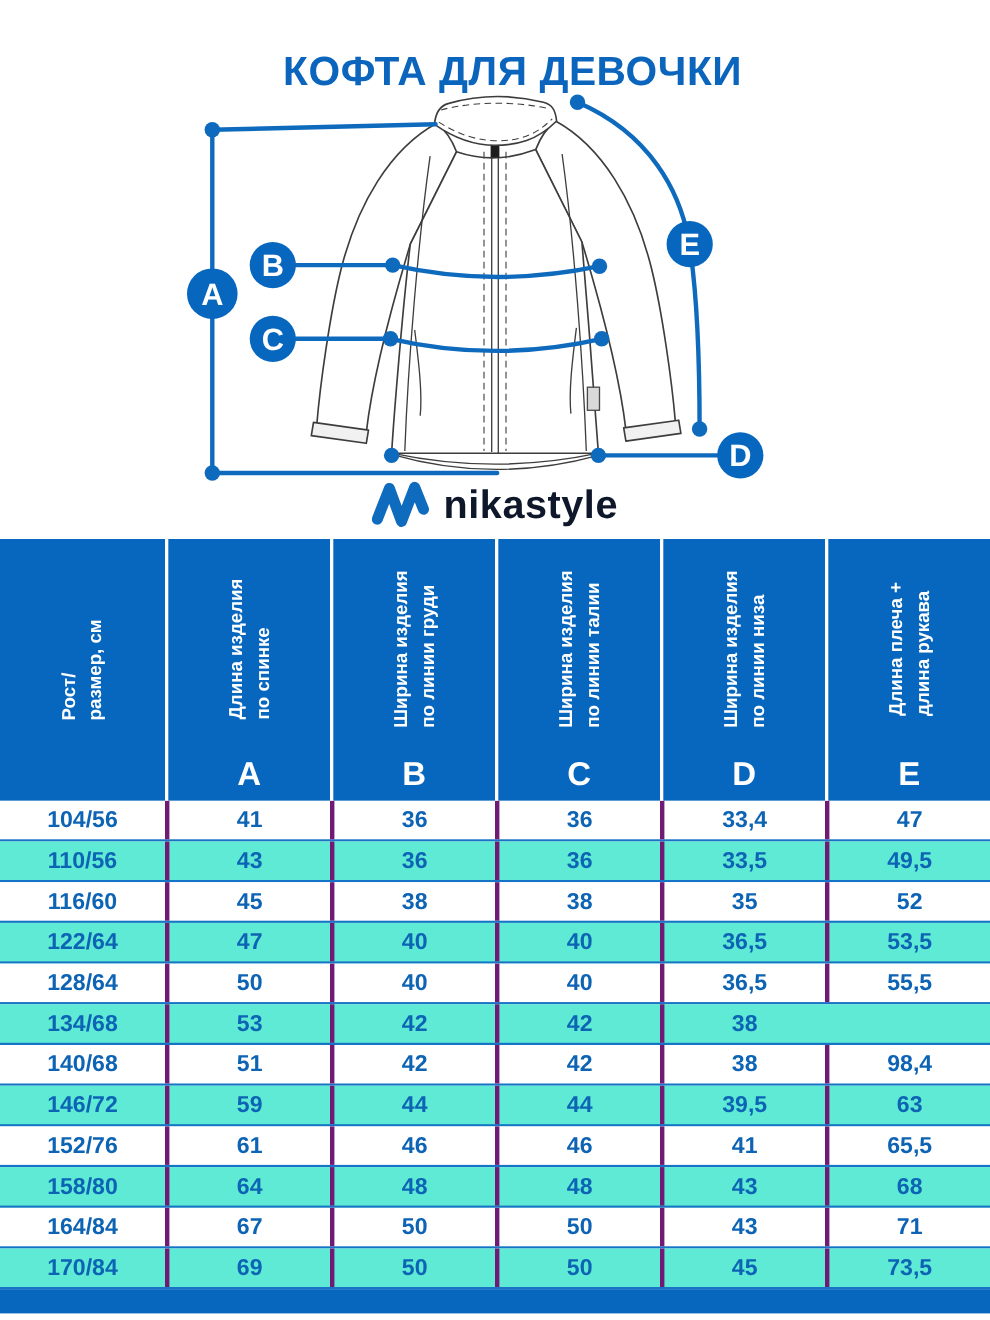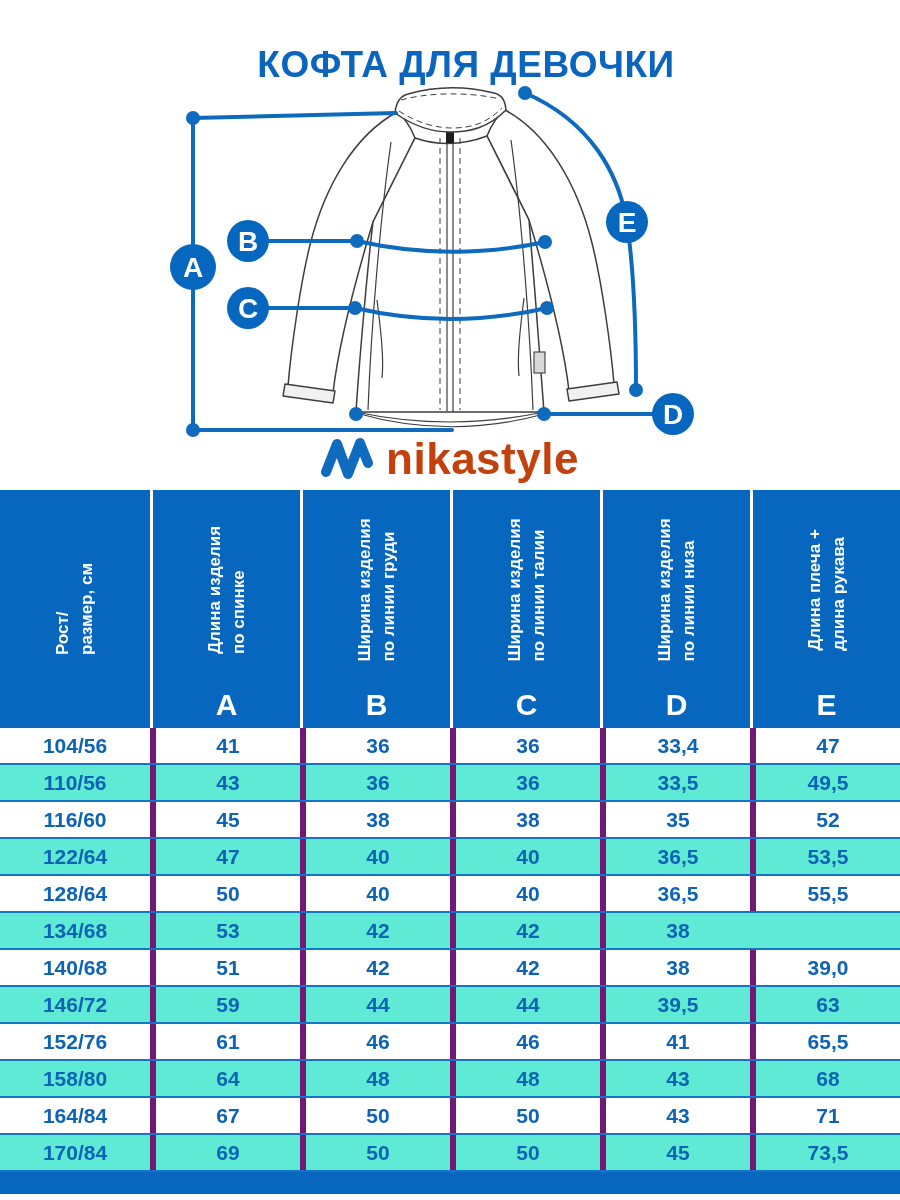--- a/index.html
+++ b/index.html
@@ -16,21 +16,21 @@
   }
   
   .diagram{position:absolute;top:80px;left:0;width:900px;height:360px;}
   .diagram svg{display:block;width:900px;height:360px;}
   
   .logo{
     position:absolute;top:434px;left:0;width:100%;height:50px;
     display:flex;align-items:center;justify-content:center;gap:13px;
   }
   .logo-text{
-    font-size:44px;font-weight:700;color:#c2410c;letter-spacing:0.5px;
+    font-size:36px;font-weight:700;color:#0f172a;letter-spacing:0.5px;
     line-height:1;
   }
   
   .size-table{position:absolute;top:490px;left:0;width:900px;}
   .thead{
     display:grid;grid-template-columns:150px 150px 150px 150px 150px 150px;
     height:238px;background:#0767BE;
   }
   .hcell{position:relative;box-sizing:border-box;}
   .hcell + .hcell{border-left:3px solid #ffffff;}
@@ -49,21 +49,21 @@
   .trow{
     display:grid;grid-template-columns:150px 150px 150px 150px 150px 150px;
     height:37px;box-sizing:border-box;border-bottom:2px solid #1673C5;
   }
   .trow.odd{background:#ffffff;}
   .trow.even{background:#5eead4;}
   .tcell{
     display:flex;align-items:center;justify-content:center;
     font-size:21px;font-weight:700;color:#0D63B4;box-sizing:border-box;
   }
-  .tcell + .tcell{border-left:6px solid #701a75;}
+  .tcell + .tcell{border-left:4px solid #701a75;}
   .tfoot{height:22px;background:#0767BE;}
   
   .garment{fill:#ffffff;stroke:#3d3d3d;stroke-width:1.5;stroke-linejoin:round;}
   .seam{fill:none;stroke:#3d3d3d;stroke-width:1.2;}
   .stitch{fill:none;stroke:#3d3d3d;stroke-width:1;stroke-dasharray:6 4;}
   .meas{fill:none;stroke:#0E6ABD;stroke-width:4;stroke-linecap:round;}
   .meas-dot{fill:#0E6ABD;}
   .meas-circle{fill:#0767BE;}
   .circle-letter{
     fill:#ffffff;font-size:28px;font-weight:800;
@@ -242,21 +242,21 @@
           <div class="tcell">42</div>
           <div class="tcell">42</div>
           <div class="tcell">38</div>
         </div>
         <div class="trow odd">
           <div class="tcell">140/68</div>
           <div class="tcell">51</div>
           <div class="tcell">42</div>
           <div class="tcell">42</div>
           <div class="tcell">38</div>
-          <div class="tcell">39,0</div>
+          <div class="tcell">98,4</div>
         </div>
         <div class="trow even">
           <div class="tcell">146/72</div>
           <div class="tcell">59</div>
           <div class="tcell">44</div>
           <div class="tcell">44</div>
           <div class="tcell">39,5</div>
           <div class="tcell">63</div>
         </div>
         <div class="trow odd">

